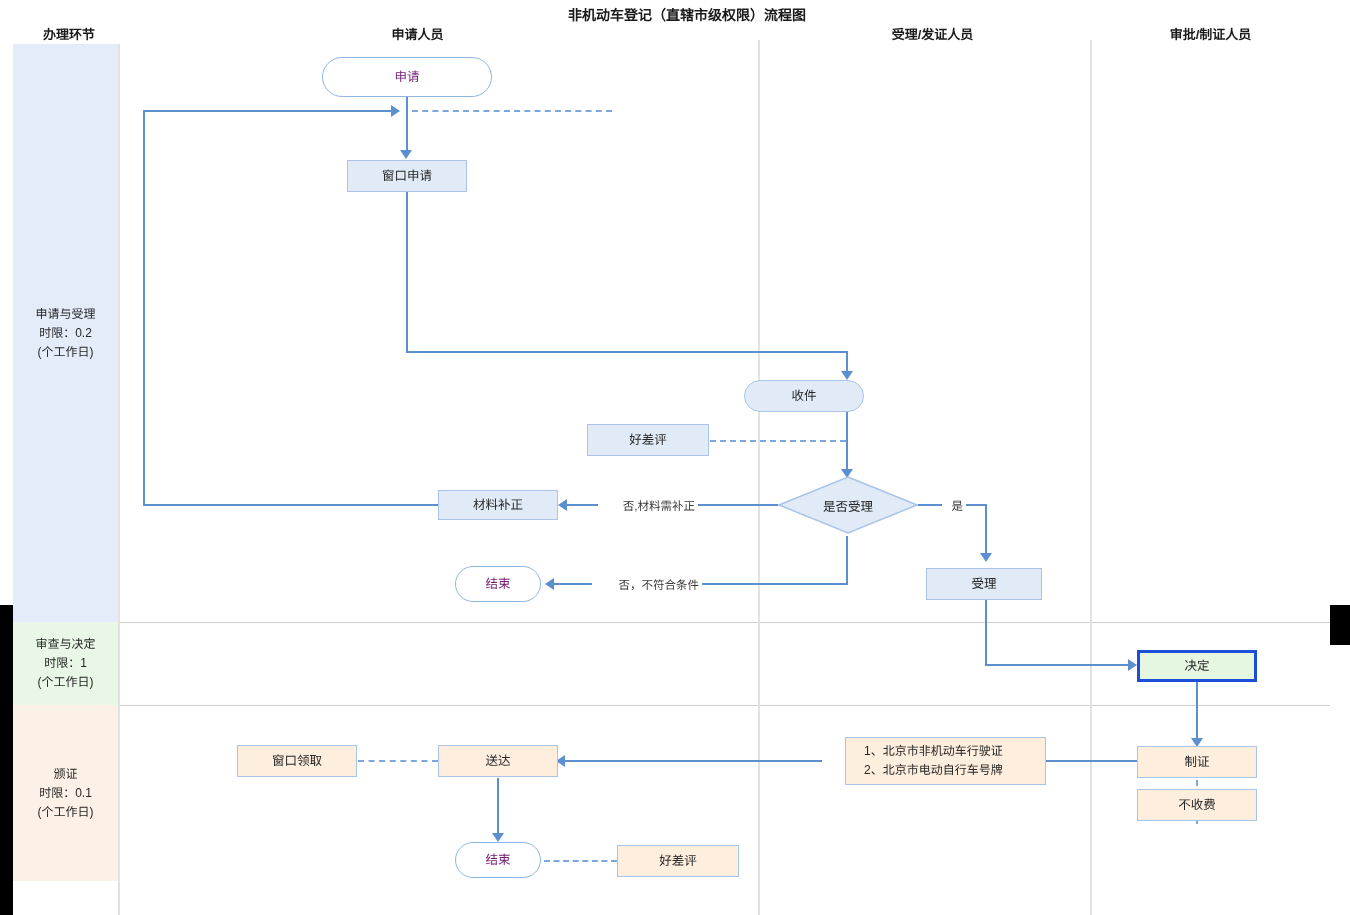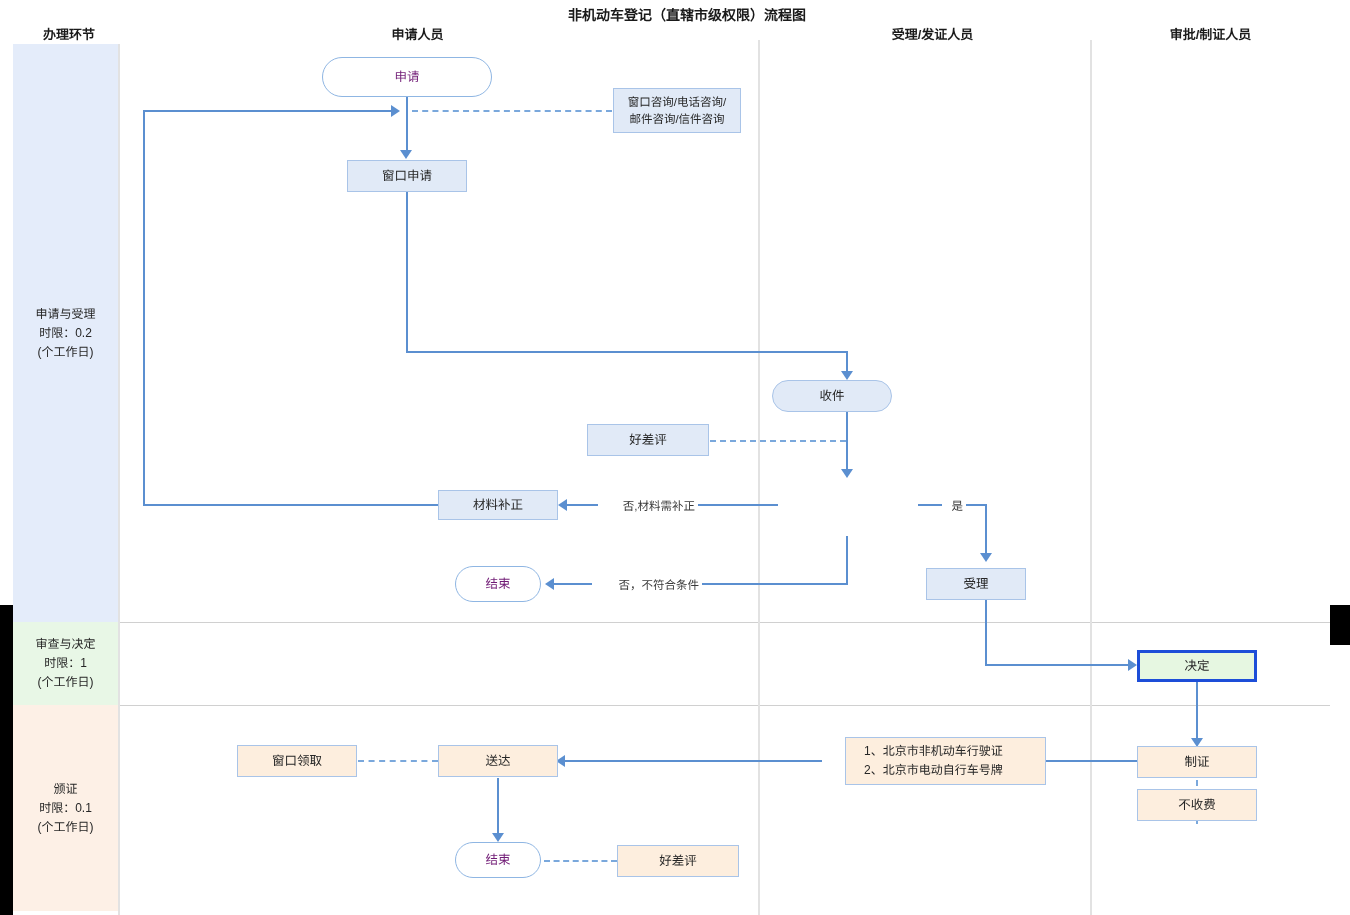--- a/index.html
+++ b/index.html
@@ -160,21 +160,21 @@
   <div class="abs lane-band" style="left:13px; top:44px; width:105px; height:578px; background:#e4ecfa;align-items:center;">
     <span class="lane-text">申请与受理
 时限：0.2
 (个工作日)</span>
   </div>
   <div class="abs lane-band" style="left:13px; top:622px; width:105px; height:83px; background:#e8f7e6;">
     <span class="lane-text">审查与决定
 时限：1
 (个工作日)</span>
   </div>
-  <div class="abs lane-band" style="left:13px; top:705px; width:105px; height:206px; background:#fdf0e6;">
+  <div class="abs lane-band" style="left:13px; top:705px; width:105px; height:176px; background:#fdf0e6;">
     <span class="lane-text">颁证
 时限：0.1
 (个工作日)</span>
   </div>
 
   <div class="abs black-bar" style="left:0px; top:605px; width:13px; height:310px;"></div>
   <div class="abs black-bar" style="left:1330px; top:605px; width:20px; height:40px;"></div>
 
   <div class="abs hdiv" style="left:118px; top:622px; width:1212px;"></div>
   <div class="abs hdiv" style="left:118px; top:705px; width:1212px;"></div>
@@ -233,35 +233,39 @@
 
   <div class="abs ln-h-dash" style="left:358px; top:760px; width:80px;"></div>
 
   <div class="abs ln-v" style="left:497px; top:778px; height:58px;"></div>
   <div class="abs arrow arrow-down" style="left:492px; top:833px;"></div>
 
   <div class="abs ln-h-dash" style="left:544px; top:860px; width:73px;"></div>
 
   <div class="abs node node-round-blue" style="left:322px; top:57px; width:170px; height:40px;">申请</div>
 
-  <div class="abs node node-rect-blue" style="left:613px; top:88px; width:128px; height:45px; font-size:11.5px; line-height:17px;">窗口咨询/电话咨询/
-邮件咨询/信件咨询</div>
 
   <div class="abs node node-rect-blue" style="left:347px; top:160px; width:120px; height:32px;">窗口申请</div>
 
-  <div class="abs node node-rect-blue" style="left:772px; top:380px; width:120px; height:32px;border-radius:16px;">收件</div>
+  <div class="abs node node-rect-blue" style="left:744px; top:380px; width:120px; height:32px;border-radius:16px;">收件</div>
 
   <div class="abs node node-rect-blue" style="left:587px; top:424px; width:122px; height:32px;">好差评</div>
 
+  <div class="abs diamond-wrap" style="left:778px; top:476px; width:140px; height:58px;">
+    <svg class="diamond-shape" viewBox="0 0 140 58" preserveAspectRatio="none">
+      <polygon points="70,1 139,29 70,57 1,29" fill="#e1eaf7" stroke="#a9c4e8" stroke-width="1.5"></polygon>
+    </svg>
+    <div class="diamond-label">是否受理</div>
+  </div>
 
   <div class="abs node node-rect-blue" style="left:438px; top:490px; width:120px; height:30px;">材料补正</div>
 
   <div class="abs node node-round-blue" style="left:455px; top:566px; width:86px; height:36px;">结束</div>
 
-  <div class="abs node node-rect-blue" style="left:926px; top:568px; width:100px; height:32px;">受理</div>
+  <div class="abs node node-rect-blue" style="left:926px; top:568px; width:116px; height:32px;">受理</div>
 
   <div class="abs node node-rect-green" style="left:1137px; top:650px; width:120px; height:32px;">决定</div>
 
   <div class="abs node node-rect-peach-b" style="left:1137px; top:746px; width:120px; height:32px;">制证</div>
 
   <div class="abs node node-rect-peach-b" style="left:1137px; top:789px; width:120px; height:32px;">不收费</div>
 
   <div class="abs node node-rect-peach-b node-left" style="left:821px; top:737px; width:201px; height:48px; font-size:12px; line-height:19px;margin-left:24px;">1、北京市非机动车行驶证
 2、北京市电动自行车号牌</div>
 

